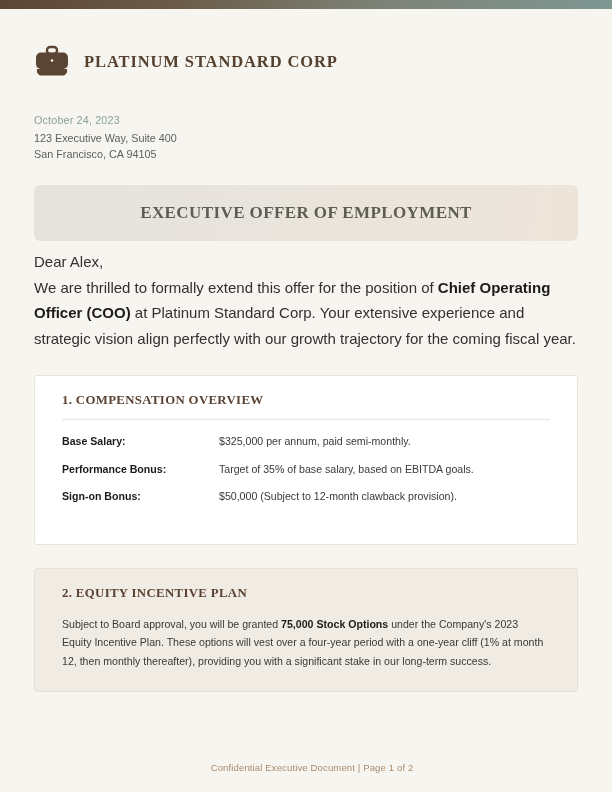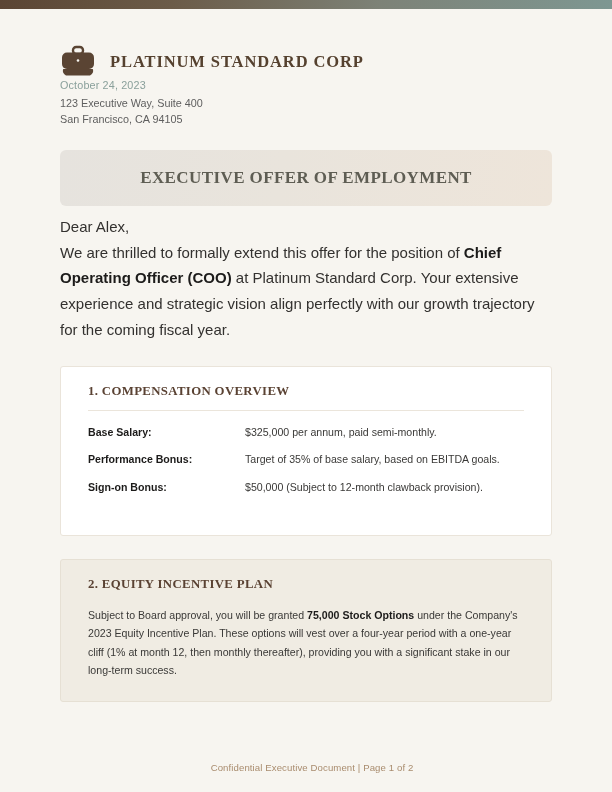--- a/index.html
+++ b/index.html
@@ -32,21 +32,21 @@
     background: linear-gradient(90deg, #5b4534 0%, #6b5b48 28%, #7d8277 62%, #7e9792 100%);
   }
 
   
   .content {
     position: absolute;
     top: 9px;
     left: 0;
     width: 612px;
     height: 783px;
-    padding: 0 60px;
+    padding: 0 34px;
     box-sizing: border-box;
   }
 
   
   .letterhead {
     display: flex;
     align-items: center;
     margin-top: 36px;
     gap: 14px;
   }
@@ -60,20 +60,21 @@
     font-family: "Liberation Serif", serif;
     font-weight: bold;
     font-size: 16.5px;
     letter-spacing: 0.9px;
     color: #55412f;
     white-space: nowrap;
   }
 
   
   .meta {
+    margin-top: 35px;
   }
   .meta-date {
     font-size: 10.8px;
     color: #8aa09b;
     letter-spacing: 0.15px;
     margin-bottom: 4px;
   }
   .meta-name {
     font-family: "Liberation Serif", serif;
     font-weight: bold;

